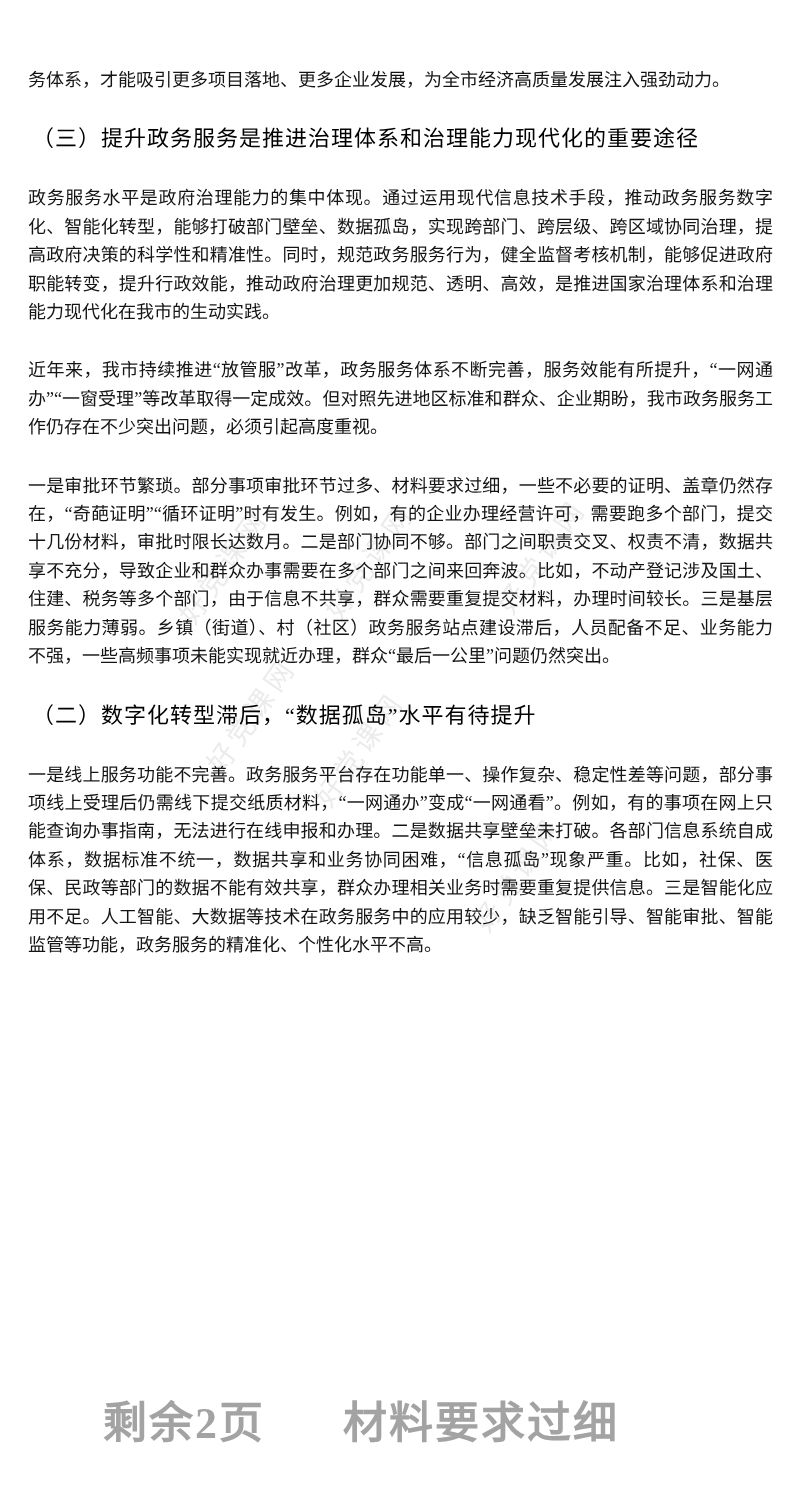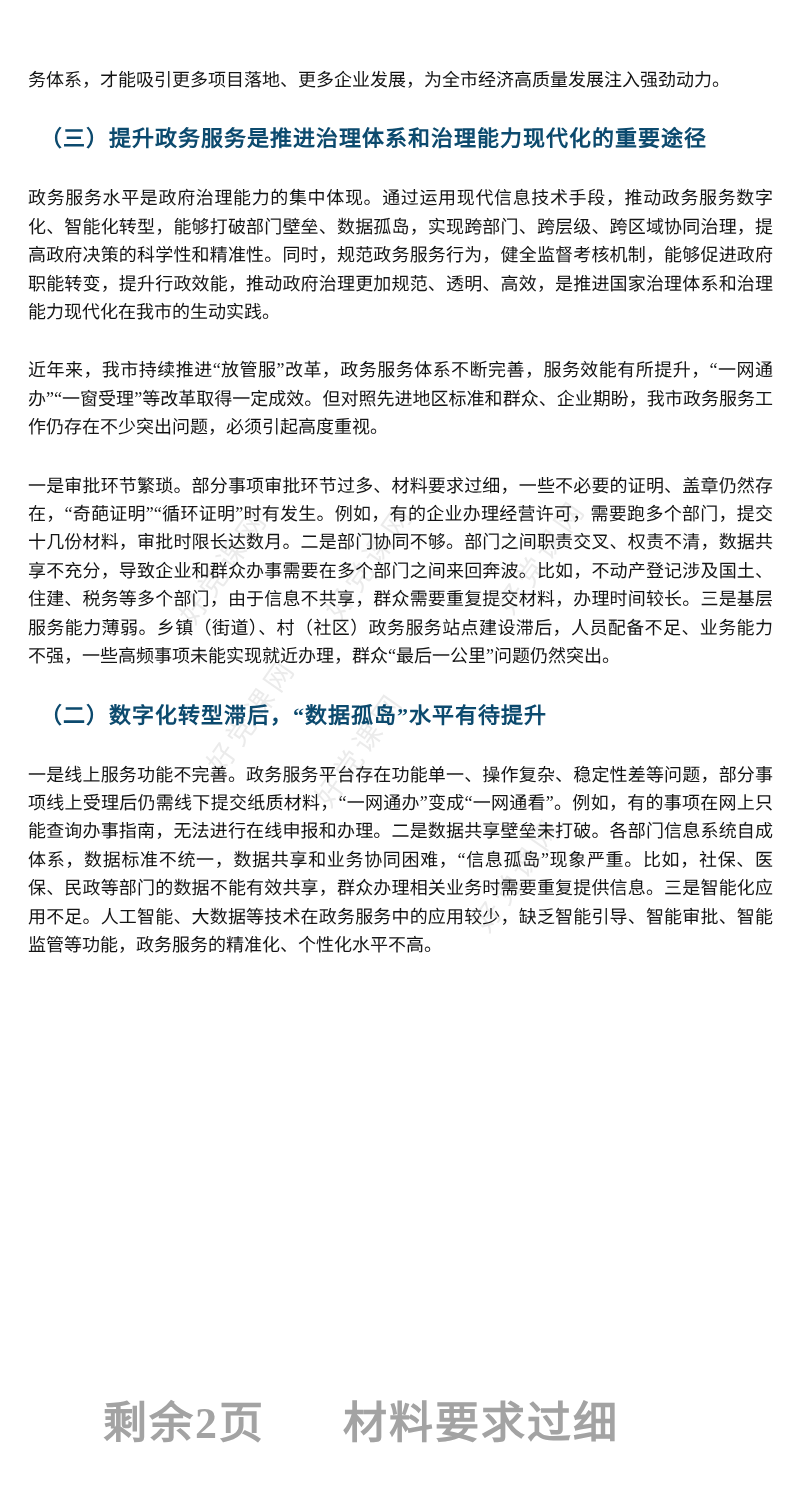--- a/index.html
+++ b/index.html
@@ -22,25 +22,25 @@
       color: #141414;
     }
     .doc p {
       margin: 0 0 30px 0;
       font-size: 18px;
       line-height: 28.4px;
       text-align: justify;
       word-break: break-all;
     }
     .doc h3 {
-      margin: 0 0 30px 12px;
+      margin: 0 0 30px 4px;
       font-size: 22px;
       line-height: 30px;
-      font-weight: bold;
-      color: #0c4a6e;
+      font-weight: normal;
+      color: #000000;
       letter-spacing: 1px;
       text-align: left;
     }
     
     .wm-layer {
       position: absolute;
       inset: 0;
       z-index: 1;
       pointer-events: none;
     }

